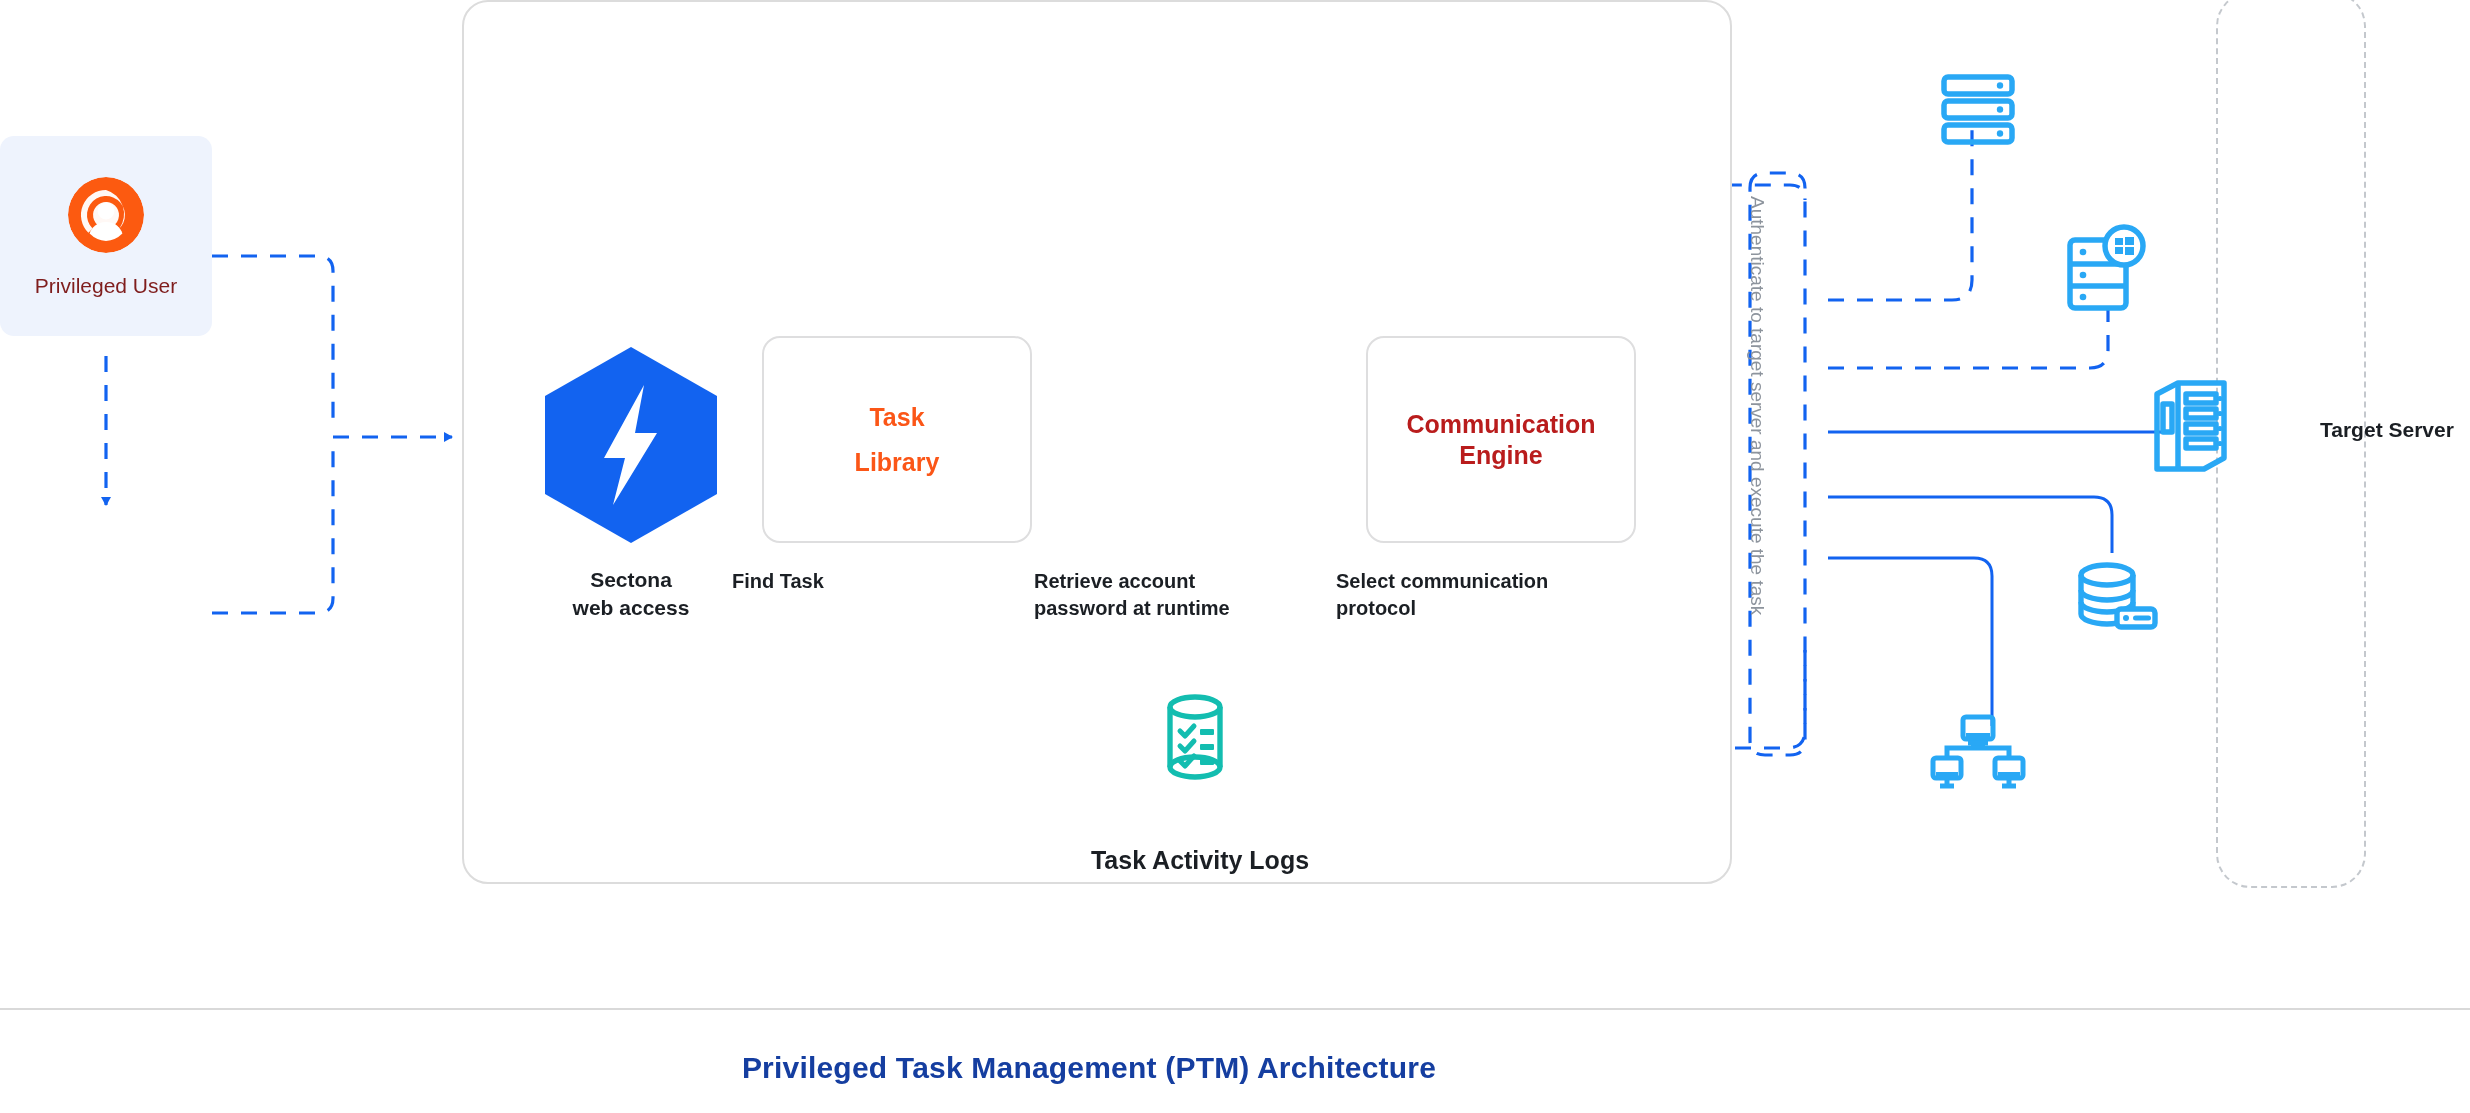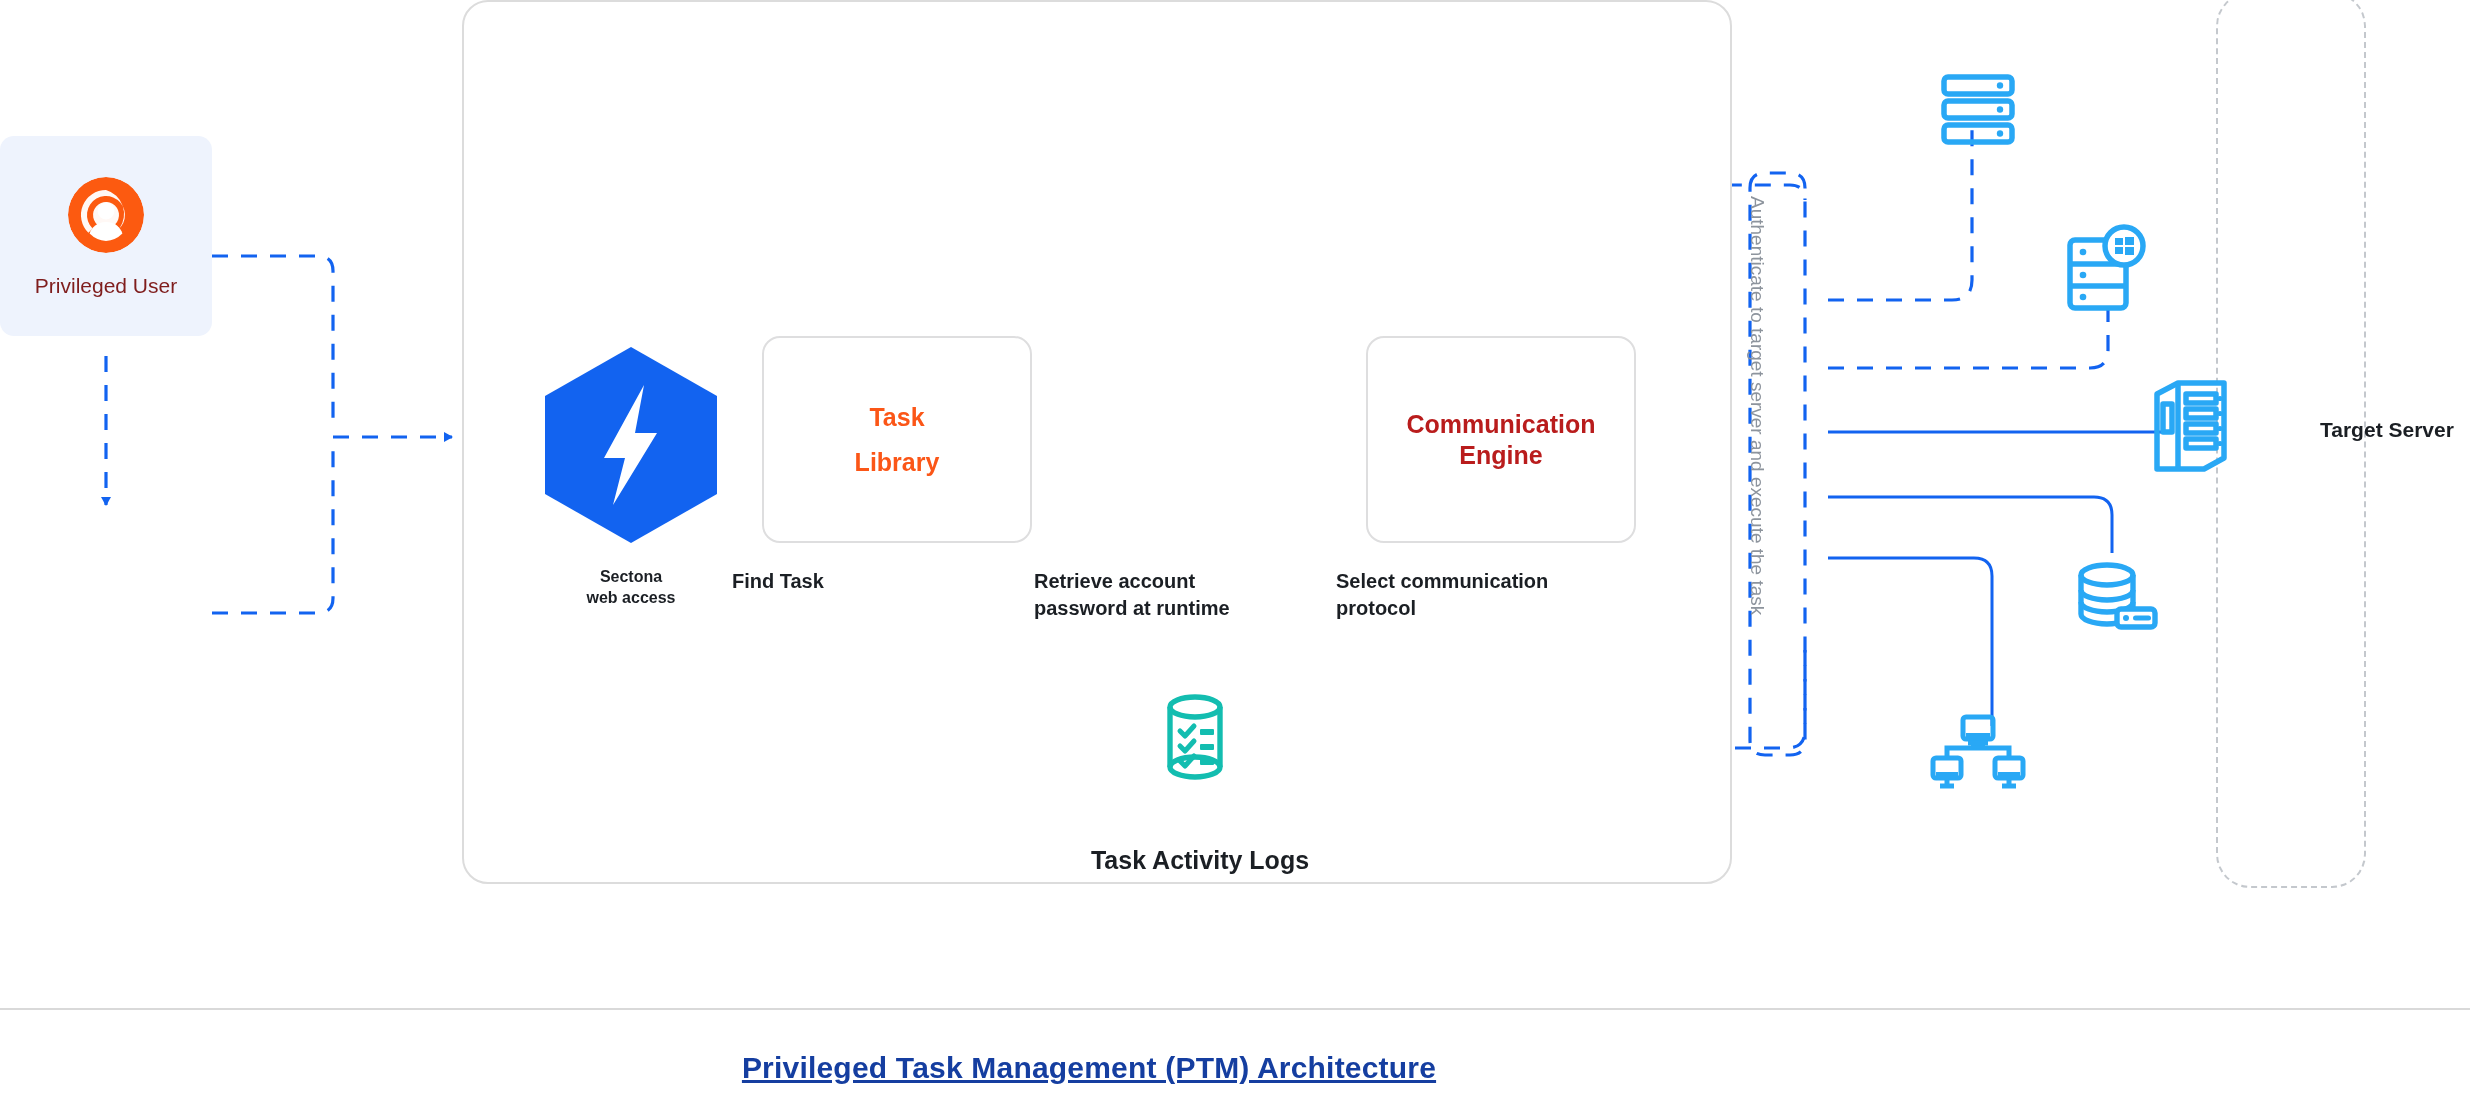--- a/index.html
+++ b/index.html
@@ -16,21 +16,21 @@
   .user-card .ulabel{font-size:21px;color:#7f1d1d;line-height:1;}
   .avatar{width:76px;height:76px;border-radius:50%;display:block;}
 
   
   .main-box{position:absolute;left:462px;top:0px;width:1270px;height:884px;
     border:2px solid #dcdcdc;border-radius:26px;background:#fff;box-sizing:border-box;}
 
   
   .hex-wrap{position:absolute;left:543px;top:345px;width:176px;height:200px;}
   .sectona-label{position:absolute;left:520px;top:566px;width:222px;text-align:center;
-    font-size:16px;font-weight:bold;color:#1b1f24;line-height:1.32;}
+    font-size:21px;font-weight:bold;color:#1b1f24;line-height:1.32;}
 
   
   .mod{position:absolute;width:270px;height:207px;border:2px solid #dededf;
     border-radius:18px;background:#fff;box-sizing:border-box;
     display:flex;align-items:center;justify-content:center;}
   .mod span{font-size:25px;font-weight:bold;text-align:center;line-height:1.22;}
   .mod-sub{position:absolute;width:330px;text-align:left;font-size:20px;
     font-weight:bold;color:#1b1f24;line-height:1.34;}
 
   
@@ -50,21 +50,21 @@
   .target-zone{position:absolute;left:2216px;top:-8px;width:150px;height:896px;
     border:2px dashed #c4c8cd;border-radius:34px;border-left:2px dashed #c4c8cd;
     box-sizing:border-box;}
   .target-label{position:absolute;left:2320px;top:418px;width:240px;
     font-size:21px;font-weight:bold;color:#1b1f24;}
 
   
   .footer-rule{position:absolute;left:0;top:1008px;width:2470px;height:2px;background:#d9d9d9;}
   .footer-title{position:absolute;left:0;top:1068px;width:2178px;text-align:center;
     font-size:30px;font-weight:bold;color:#153ea0;letter-spacing:.2px;
-    transform:translateY(-50%);text-decoration:underline;}
+    transform:translateY(-50%);}
 </style>
 </head>
 <body>
 
 <div id="stage">
 
   <svg id="wires" viewBox="0 0 2470 1113" xmlns="http://www.w3.org/2000/svg">
     <defs>
       <marker id="ahD" markerWidth="11" markerHeight="11" refX="5.5" refY="9" orient="0" markerUnits="userSpaceOnUse">
         <path d="M0.5,1 L10.5,1 L5.5,10 Z" fill="#1263f0"></path>

